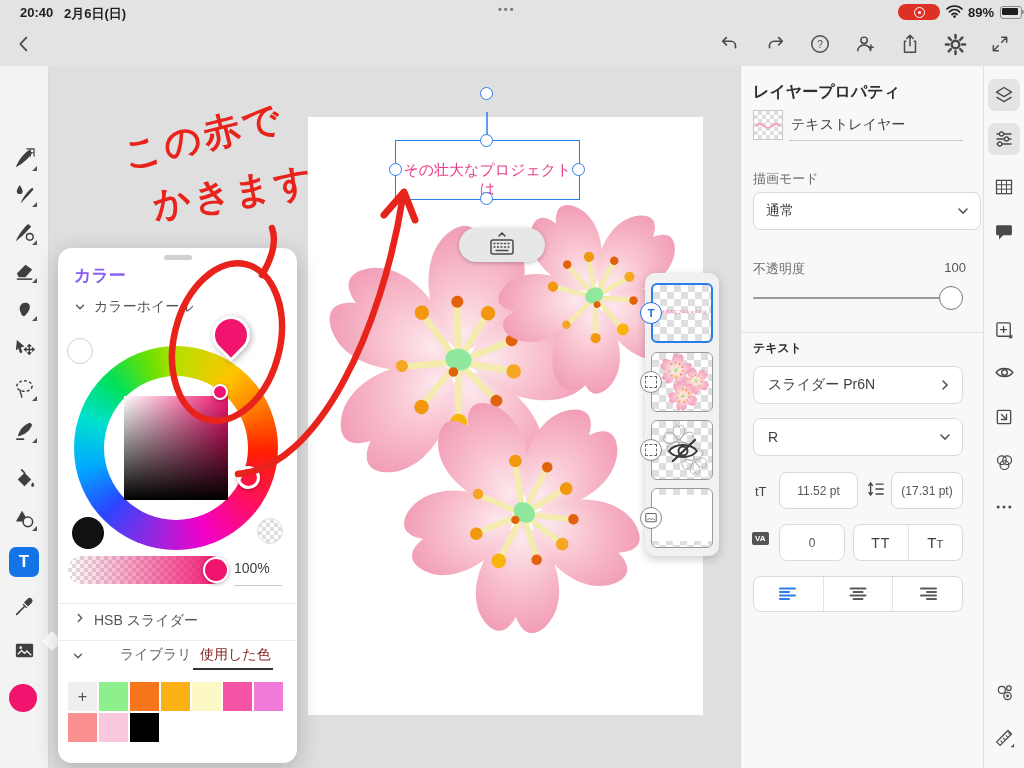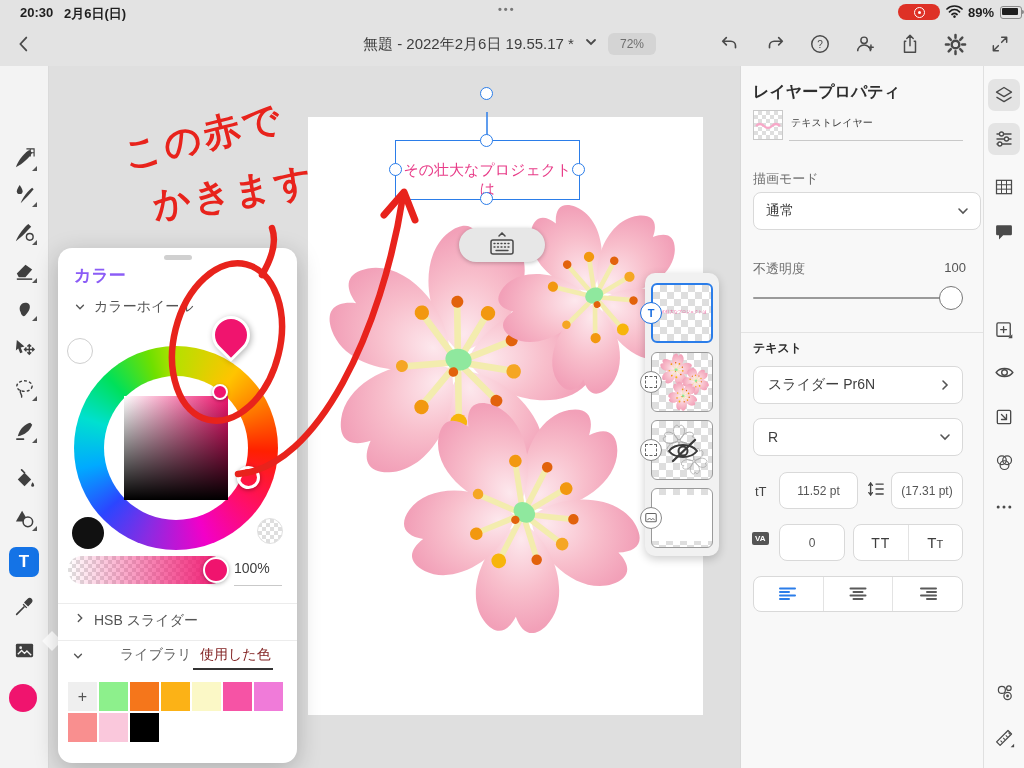--- a/index.html
+++ b/index.html
@@ -83,21 +83,21 @@
   .ricon{position:absolute;left:4px;width:32px;height:32px;border-radius:7px;display:flex;align-items:center;justify-content:center;color:#4A4A4A;}
   .ricon.sel{background:#E4E4E4;}
   
   #anno-svg{left:0;top:0;z-index:50;pointer-events:none;}
   .anno-text{position:absolute;z-index:50;font-size:37px;font-weight:bold;letter-spacing:3px;pointer-events:none;}
 </style>
 </head>
 <body>
 
 <div id="statusbar" class="abs">
-  <span class="abs" style="left:20px;top:5px">20:30</span>
+  <span class="abs" style="left:20px;top:5px">20:40</span>
   <span class="abs" style="left:64px;top:5px">2月6日(日)</span>
   <span class="abs" style="left:498px;top:3px;color:#777;font-size:11px;letter-spacing:2px">•••</span>
   <div class="abs" style="left:898px;top:4px;width:42px;height:16px;border-radius:8px;background:#DE3126;display:flex;align-items:center;justify-content:center">
     <div style="width:9px;height:9px;border:1.6px solid #fff;border-radius:50%;display:flex;align-items:center;justify-content:center">
         <div style="width:3px;height:3px;border-radius:50%;background:#fff"></div>
       </div>
   </div>
   <span class="abs" style="left:946px;top:4px">
     <svg width="17" height="14" viewBox="0 0 17 14">
         <path d="M1,5 C5,1 12,1 16,5 M3.5,7.8 C6.5,5 10.5,5 13.5,7.8 M6,10.5 C7.5,9.2 9.5,9.2 11,10.5 M8.5,13 l0,0" stroke="#1E1E1E" stroke-width="1.7" fill="none" stroke-linecap="round"></path>
@@ -109,27 +109,20 @@
     <span class="abs" style="left:1px;top:1px;width:16px;height:7px;background:#1E1E1E;border-radius:1px"></span>
     <span class="abs" style="left:21px;top:3px;width:2px;height:4px;background:#8A8A8A;border-radius:0 2px 2px 0"></span>
   </span>
 </div>
 
 <div id="header" class="abs">
   <div class="hicon abs" style="left:10px;top:6px">
     <svg width="22" height="22" viewBox="0 0 24 24">
         <path d="M14.5,5 L8,12 L14.5,19" stroke="#4A4A4A" stroke-width="2" fill="none" stroke-linecap="round" stroke-linejoin="round"></path>
       </svg>
-  </div>
-  <div id="title-row" class="abs" style="left:363px;top:6px;height:28px">
-    <span id="doc-title">無題 - 2022年2月6日 19.55.17 *</span>
-    <span><svg width="14" height="14" viewBox="0 0 14 14">
-          <path d="M3,5 l4,4 4,-4" stroke="#4A4A4A" stroke-width="1.8" fill="none" stroke-linecap="round"></path>
-        </svg></span>
-    <span id="zoom-badge">72%</span>
   </div>
   <div class="abs" style="right:10px;top:6px;display:flex;gap:17px">
     <div class="hicon">
       <svg width="22" height="22" viewBox="0 0 24 24">
           <path d="M8,5 L4,9 L8,13 M4,9 H13 a5,5 0 0 1 5,5 v2" stroke="#4A4A4A" stroke-width="1.8" fill="none" stroke-linecap="round" stroke-linejoin="round"></path>
         </svg>
     </div>
     <div class="hicon">
       <svg width="22" height="22" viewBox="0 0 24 24">
           <path d="M16,5 L20,9 L16,13 M20,9 H11 a5,5 0 0 0 -5,5 v2" stroke="#4A4A4A" stroke-width="1.8" fill="none" stroke-linecap="round" stroke-linejoin="round"></path>
@@ -431,21 +424,21 @@
   </div>
 </div>
 
 <div id="props" class="abs">
   <div class="p ptitle" style="left:12px;top:22px">レイヤープロパティ</div>
   <div class="p checker-sm" style="left:12px;top:50px;width:30px;height:30px;border:1px solid #C9C9C9;box-sizing:border-box">
     <svg width="28" height="28" viewBox="0 0 28 28">
         <path d="M2,15 q4,-4 8,0 t8,0 t8,0" stroke="#F7A8C8" stroke-width="2.2" fill="none"></path>
       </svg>
   </div>
-  <span class="p" style="left:50px;top:56px;font-size:10px;color:#3E3E3E">テキストレイヤー</span>
+  <span class="p" style="left:50px;top:56px;font-size:14px;color:#3E3E3E">テキストレイヤー</span>
   <div class="p" style="left:48px;top:80px;width:174px;height:1px;background:#C9C9C9"></div>
 
   <div class="p plabel" style="left:12px;top:110px">描画モード</div>
   <div class="p field" style="left:12px;top:132px;width:228px;height:38px">
     <span style="margin-left:12px">通常</span>
     <span class="chev">
         <svg width="14" height="14" viewBox="0 0 14 14">
           <path d="M3,5 l4,4 4,-4" stroke="#555" stroke-width="1.6" fill="none" stroke-linecap="round"></path>
         </svg>
       </span>

